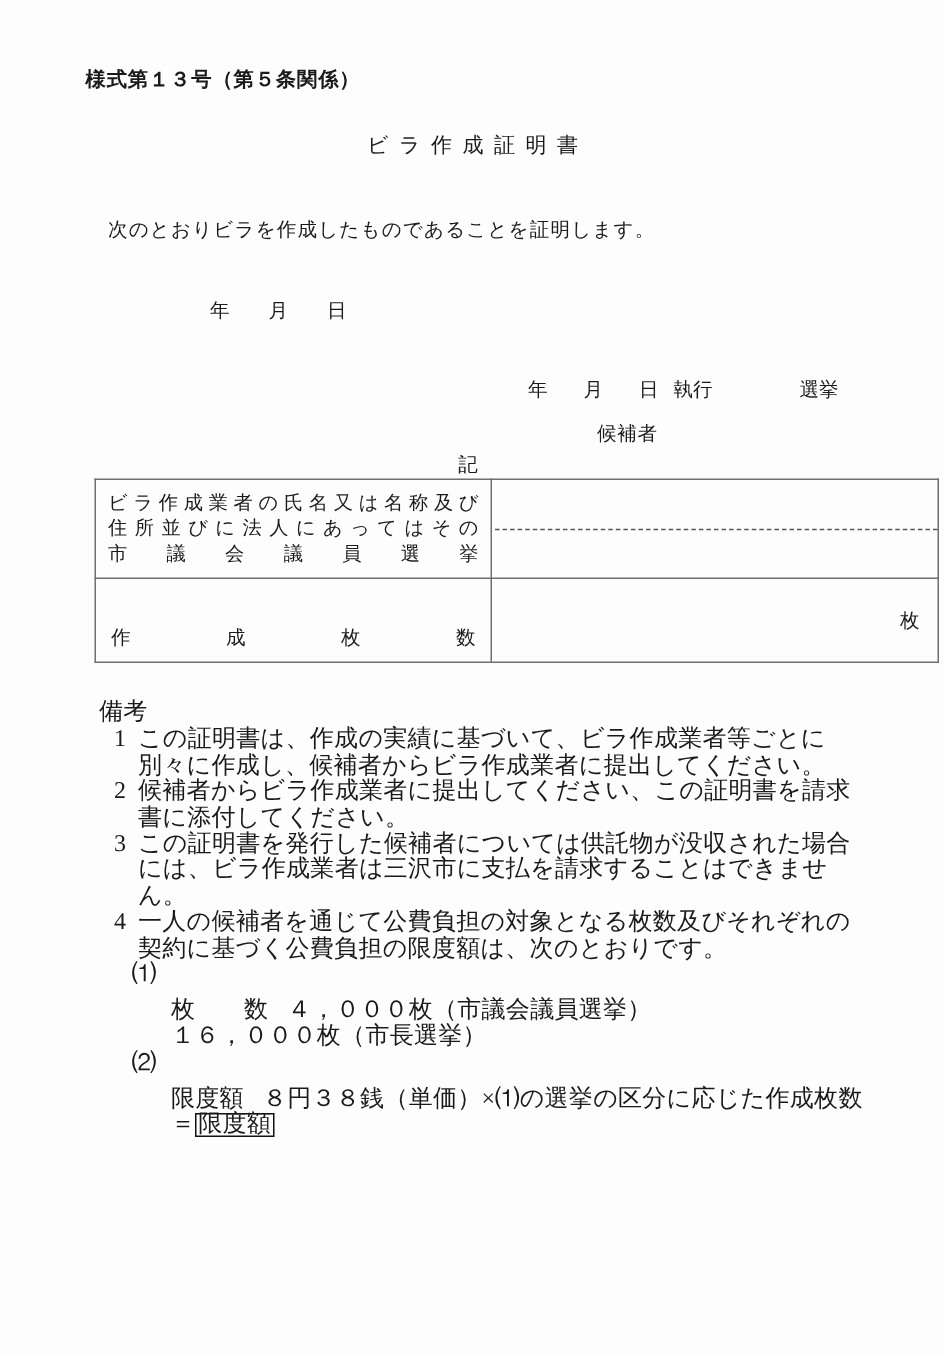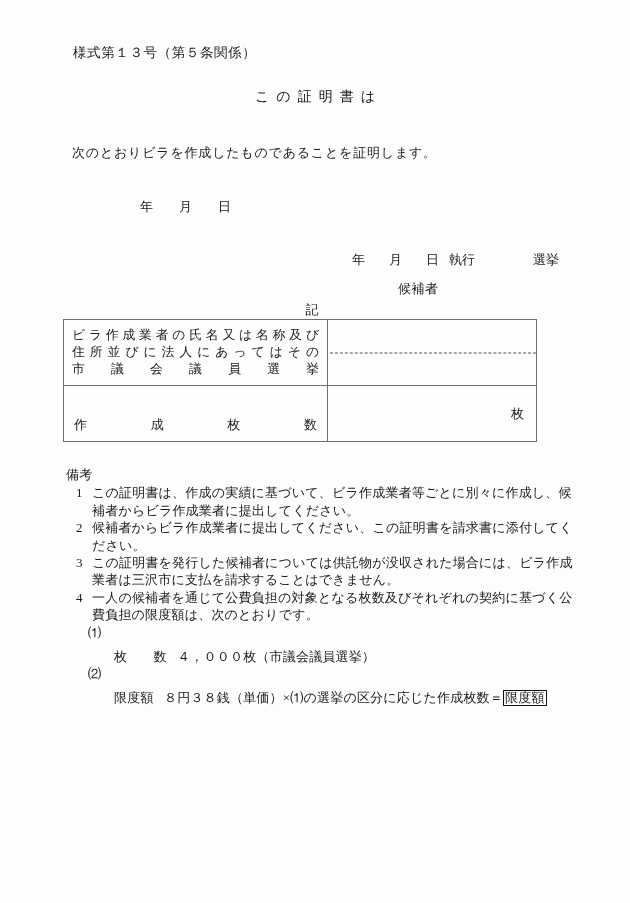--- a/index.html
+++ b/index.html
@@ -19,24 +19,25 @@
     position: absolute;
     inset: 0;
     background: #fdfdfd;
   }
 
   
   .abs { position: absolute; }
   .nowrap { white-space: nowrap; }
 
   .form-no {
-    left: 73px;
+    left: 57px;
     top: 44px;
     font-size: 13.5px;
     letter-spacing: 0.6px;
+    font-weight: bold;
   }
 
   .doc-title {
     left: 0;
     right: 0;
     top: 88px;
     text-align: center;
     font-size: 14px;
     letter-spacing: 7px;
     text-indent: 7px;
@@ -79,21 +80,21 @@
     text-align: center;
     font-size: 13px;
     padding-right: 6px;
   }
 
   
   .main-table {
     position: absolute;
     left: 63px;
     top: 319px;
-    width: 474px;
+    width: 563px;
     border-collapse: collapse;
     table-layout: fixed;
   }
   .main-table td {
     border: 1px solid #6f6f6f;
     padding: 0;
     vertical-align: middle;
     font-size: 13px;
   }
   .cell-label {
@@ -137,21 +138,21 @@
     border-top: 1px dashed #555;
     transform: translateY(-0.5px);
   }
 
   
   .notes {
     position: absolute;
     left: 66px;
     top: 466px;
     width: 512px;
-    font-size: 13px;
+    font-size: 16px;
     line-height: 17.4px;
     letter-spacing: 0.2px;
   }
   .notes-title { display: block; margin-bottom: 1px; }
   .note {
     display: flex;
     align-items: flex-start;
   }
   .note-num {
     flex: 0 0 auto;
@@ -181,21 +182,21 @@
     line-height: 14px;
   }
 </style>
 </head>
 <body>
 
 <div class="page">
 
   <div class="abs form-no nowrap">様式第１３号（第５条関係）</div>
 
-  <div class="abs doc-title">この証明書は</div>
+  <div class="abs doc-title">ビラ作成証明書</div>
 
   <div class="abs intro nowrap">次のとおりビラを作成したものであることを証明します。</div>
 
   <div class="abs date-line nowrap">
     <span>年</span><span class="gap"></span><span>月</span><span class="gap"></span><span>日</span>
   </div>
 
   <div class="abs election-line nowrap">
     <span>年</span><span class="gap-s"></span><span>月</span><span class="gap-s"></span><span>日</span><span class="gap-m"></span><span>執行</span><span class="gap-l"></span><span>選挙</span>
   </div>
@@ -251,20 +252,23 @@
     </div>
 
     <div class="sub-note">
       <span class="sub-num">⑴</span>
       <span class="sub-body">
         <span>枚　　数</span>
         &nbsp;&nbsp;<span>４，０００枚（市議会議員選挙）</span>
       </span>
     </div>
 
+    <div class="sub-cont">
+      <span>１６，０００枚（市長選挙）</span>
+    </div>
 
     <div class="sub-note">
       <span class="sub-num">⑵</span>
       <span class="sub-body">
         <span>限度額</span>
         &nbsp;&nbsp;<span>８円３８銭（単価）×⑴の選挙の区分に応じた作成枚数＝</span><span class="boxed">限度額</span>
       </span>
     </div>
   </div>
 

